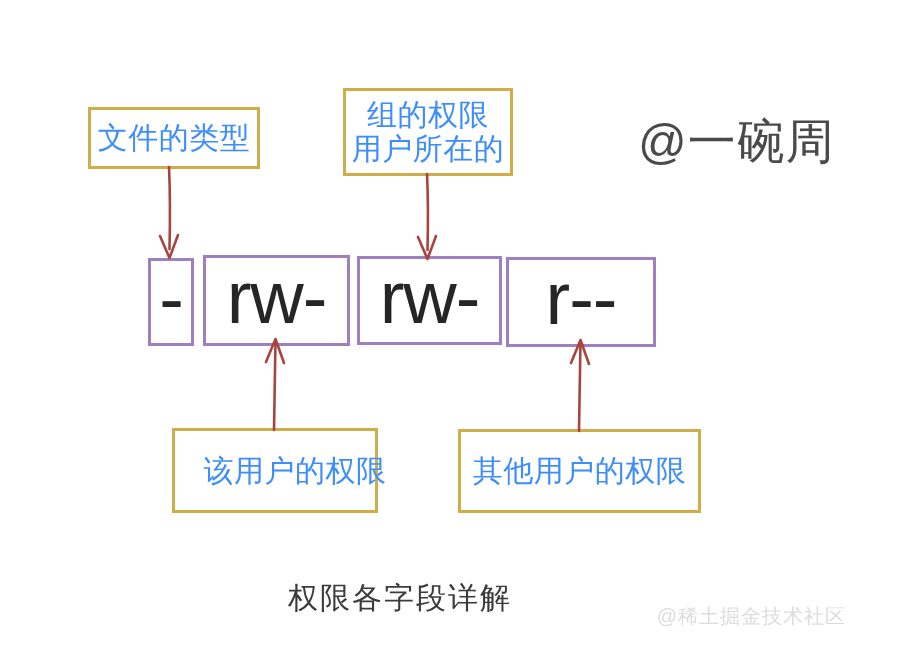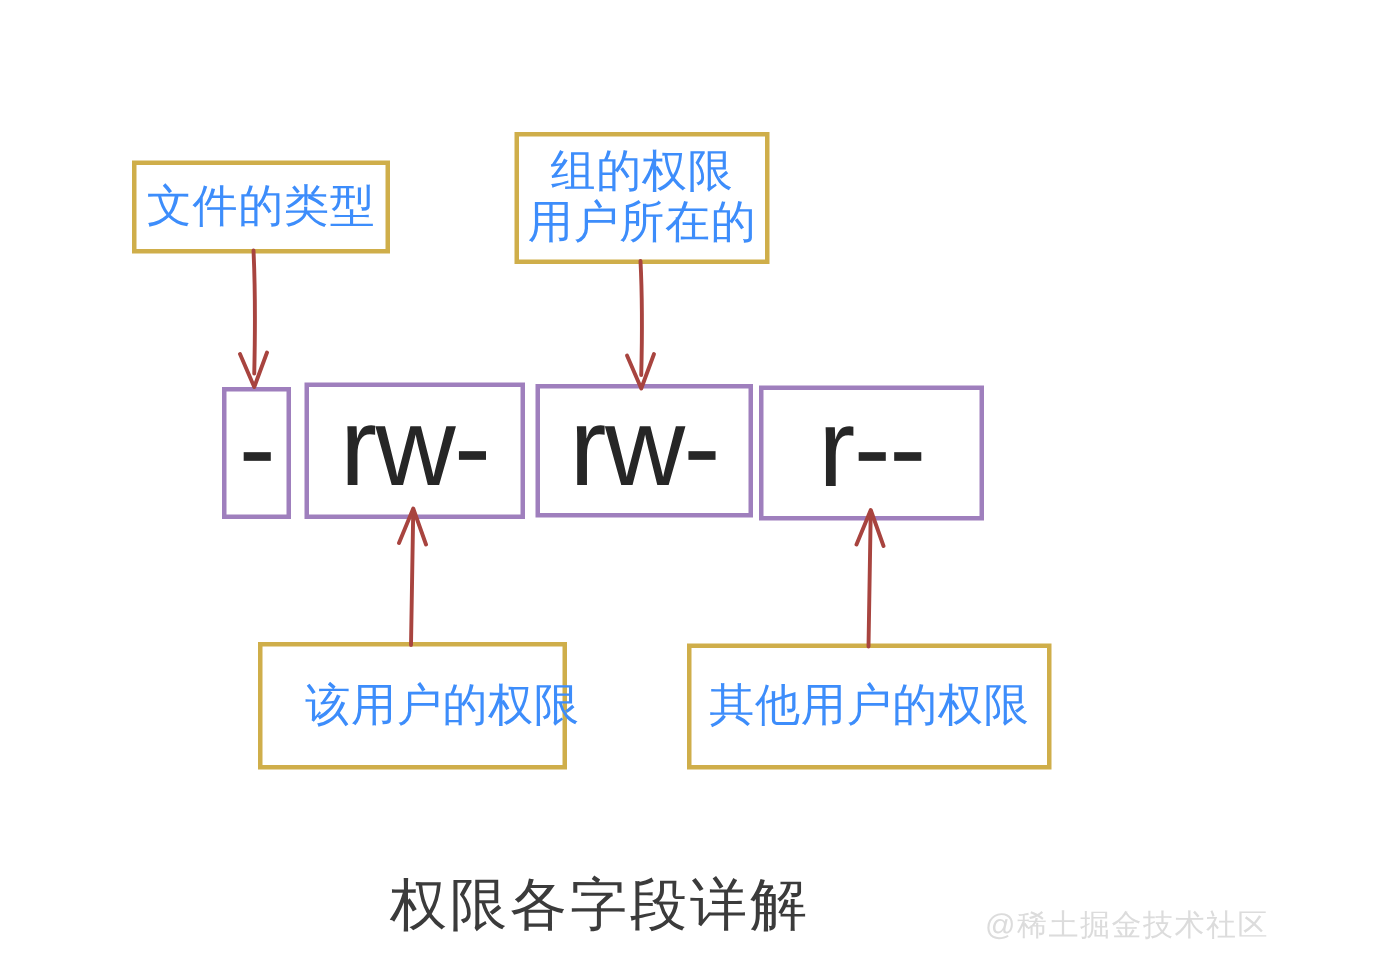--- a/index.html
+++ b/index.html
@@ -93,21 +93,21 @@
     color: #4a4a4a;
     letter-spacing: 1px;
     white-space: nowrap;
     font-weight: 400;
   }
   #figure-caption {
     position: absolute;
     left: 0; top: 578px;
     width: 800px;
     text-align: center;
-    font-size: 38px;
+    font-size: 30px;
     color: #3b3b3b;
     letter-spacing: 2px;
     white-space: nowrap;
   }
   #watermark-site {
     position: absolute;
     right: 14px; bottom: 18px;
     font-size: 20px;
     color: #dcdcdc;
     letter-spacing: 1px;
@@ -157,18 +157,19 @@
   <svg class="arrow-svg" style="left:252px; top:336px;" width="60" height="96">
     <path d="M22,94 C22.5,62 23,30 23.5,4" stroke="#a8443f" stroke-width="2.6" fill="none" stroke-linecap="round"></path>
     <path d="M14,26 L23.5,3 L32,27" stroke="#a8443f" stroke-width="2.6" fill="none" stroke-linecap="round" stroke-linejoin="round"></path>
   </svg>
 
   <svg class="arrow-svg" style="left:557px; top:337px;" width="60" height="96">
     <path d="M22,94 C22.5,62 23,30 23.5,4" stroke="#a8443f" stroke-width="2.6" fill="none" stroke-linecap="round"></path>
     <path d="M14,26 L23.5,3 L32,27" stroke="#a8443f" stroke-width="2.6" fill="none" stroke-linecap="round" stroke-linejoin="round"></path>
   </svg>
 
+  <div id="watermark-author">@一碗周</div>
 
   <div id="figure-caption">权限各字段详解</div>
 
   <div id="watermark-site">@稀土掘金技术社区</div>
 
 </div>
 
 </body></html>

